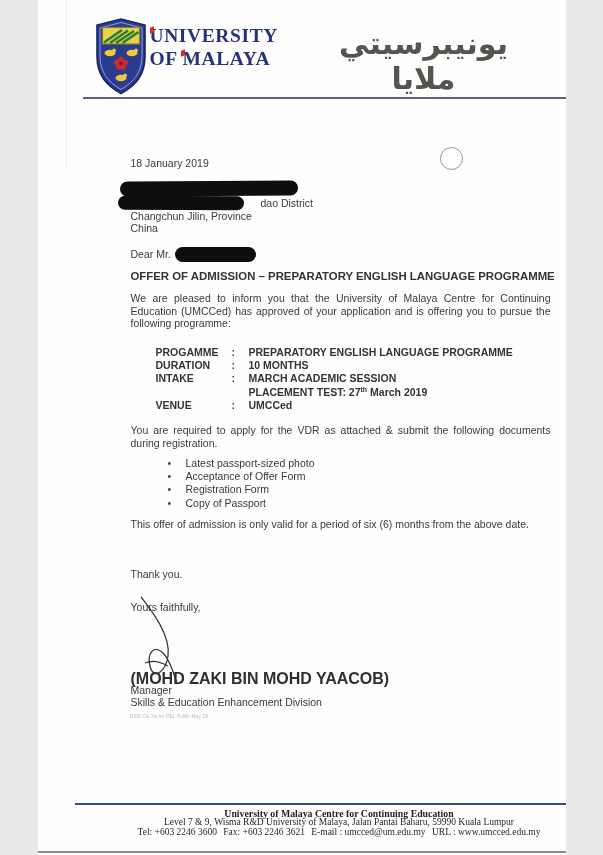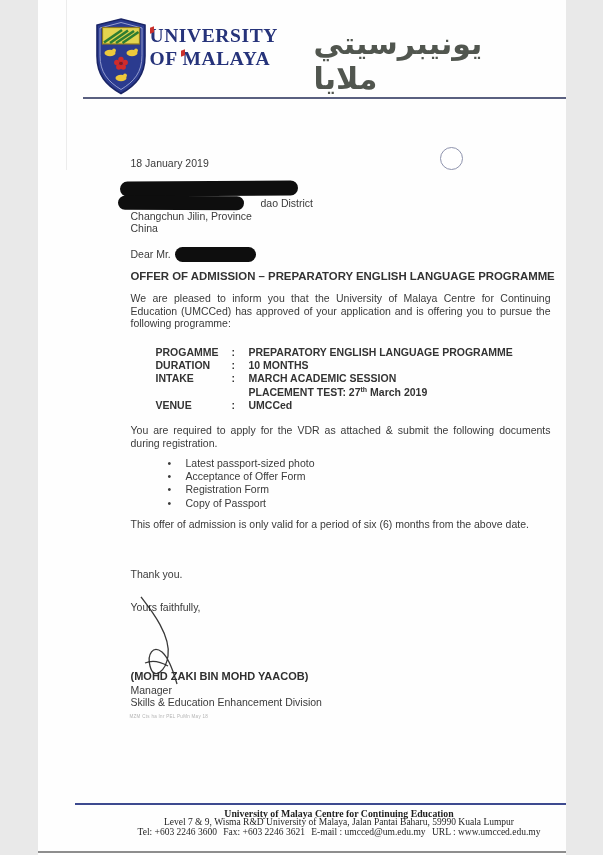--- a/index.html
+++ b/index.html
@@ -10,21 +10,21 @@
   }
   .abs{position:absolute;}
   
   .crest{left:57px;top:18px;}
   .uni-name{left:112px;top:25px;font-family:"Liberation Serif",serif;
     font-weight:bold;font-size:19.5px;line-height:22.5px;color:#26337a;
     letter-spacing:.6px;white-space:nowrap;}
   .red-accent{width:4px;height:6px;background:#c9302c;transform:skewY(-18deg);}
   .accent-u{left:112px;top:27px;}
   .accent-m{left:143px;top:50px;}
-  .jawi{right:32px;top:26px;width:220px;text-align:left;direction:rtl;
+  .jawi{right:32px;top:26px;width:220px;text-align:center;direction:rtl;
     font-family:"DejaVu Sans",sans-serif;font-weight:bold;font-size:30px;
     color:#51564f;letter-spacing:-1px;}
   .header-rule{left:45px;top:97px;width:516px;height:2px;background:#5a6080;}
   .scan-edge{left:28px;top:0;width:1px;height:170px;background:#ececec;}
   
   .txt{font-size:10.5px;line-height:12.7px;}
   .our-ref{left:93px;top:124px;}
   .hole-punch{left:402px;top:147px;width:21px;height:21px;border:1.6px solid #8e93ad;
     border-radius:50%;background:#fff;}
   .date{left:93px;top:157px;}
@@ -48,21 +48,21 @@
   sup.small{font-size:7px;vertical-align:super;line-height:0;}
   
   .bullets{left:130px;top:457px;font-size:10.5px;line-height:13.2px;}
   .bullet-row{display:flex;}
   .bullet-dot{width:18px;}
   .bullet-dot::before{content:"\2022";}
   
   .thanks{left:93px;top:568px;}
   .valediction{left:93px;top:601px;}
   .sig{left:88px;top:590px;}
-  .sig-name{left:93px;top:670px;font-weight:bold;font-size:11px;color:#2f2f2f;}
+  .sig-name{left:93px;top:670px;font-weight:bold;font-size:16px;color:#2f2f2f;}
   .sig-title{left:93px;top:684px;}
   .sig-division{left:93px;top:696px;text-align:right;}
   .fineprint{left:92px;top:714px;font-size:4.5px;color:#b3b3b3;letter-spacing:.3px;}
   
   .footer-rule{left:37px;top:803px;width:546px;height:2.4px;background:#3d4a8f;}
   .footer-text{left:0;top:809px;width:603px;text-align:center;
     font-family:"Liberation Serif",serif;font-size:9.5px;line-height:9.3px;color:#1f1f1f;}
   .footer-title{font-weight:bold;font-size:9.8px;}
   .footer-contact span{display:inline-block;margin:0 2px;}
   .bottom-rule{left:0;top:851px;width:603px;height:2px;background:#8e8e8e;}

